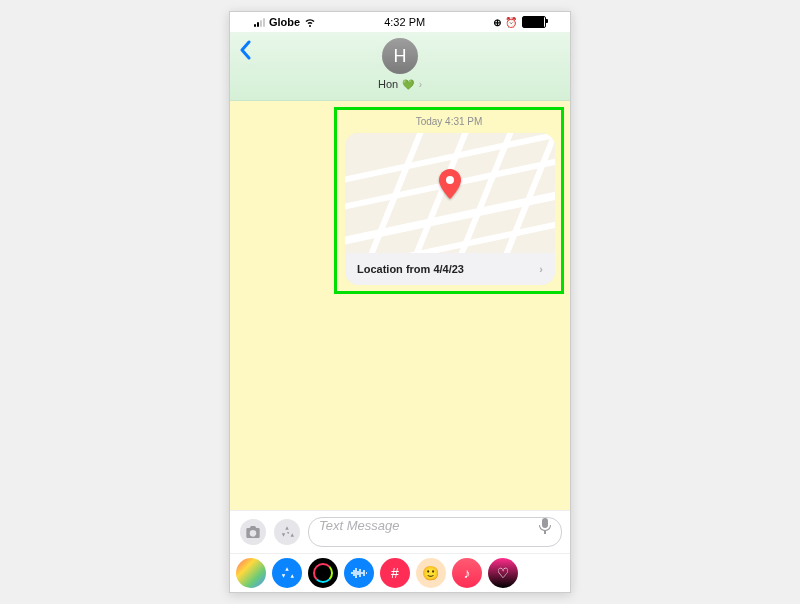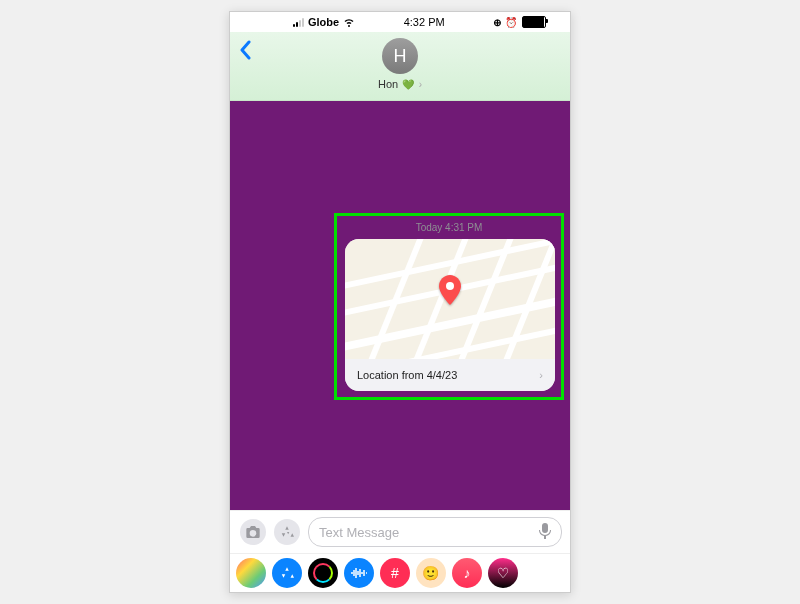--- a/index.html
+++ b/index.html
@@ -23,21 +23,20 @@
   }
   .status-bar {
     height: 20px;
     display: flex;
     align-items: center;
     justify-content: space-between;
     padding: 0 24px;
     font-size: 11px;
     font-weight: 600;
     background: #fff;
-    margin-left: 39px;
   }
   .status-left, .status-right {
     display: flex;
     align-items: center;
     gap: 4px;
   }
   .bars { display:flex; align-items:flex-end; gap:1px; }
   .bars span { width:2px; background:#000; display:inline-block; border-radius:1px;}
   .bars span:nth-child(1){height:3px}
   .bars span:nth-child(2){height:5px}
@@ -78,43 +77,44 @@
   }
   .contact-row{
     display:flex;align-items:center;justify-content:center;gap:4px;
     font-size:11px; color:#333;
   }
   .heart{color:#26c281;font-size:10px}
   .tiny-chevron{color:#aaa;font-size:10px}
 
   .conversation{
     flex:1;
-    background:#701a75;
+    background:#fef9c3;
     display:flex;
     flex-direction:column;
-    justify-content:center;
+    justify-content:flex-start;
     padding:6px 6px 4px 6px;
     position:relative;
   }
   .highlight-box{
     border:3px solid #00e000;
     padding:6px;
     margin-left:auto;
     width: 230px;
     box-sizing:border-box;
   }
   .timestamp{
     text-align:center;
     font-size:10px;
     color:#8e8e93;
     margin-bottom:6px;
   }
   .bubble-wrap{
     display:flex;
     justify-content:flex-end;
+    font-weight:bold;
   }
   .location-card{
     width: 210px;
     border-radius:14px;
     overflow:hidden;
     background:#e7e7ea;
     position:relative;
   }
   .map{
     height:120px;
@@ -161,26 +161,27 @@
     width:26px;height:26px;border-radius:50%;
     background:#e5e5ea;color:#9a9a9f;
     display:flex;align-items:center;justify-content:center;
     font-size:14px;
   }
   .compose-field{
     flex:1;
     height:28px;
     border:1px solid #d0d0d5;
     border-radius:14px;
-    display:flex;align-items:center;
+    display:flex;align-items:flex-start;
     padding:0 10px;
     font-size:13px;
     color:#b0b0b5;
     justify-content:space-between;
     background:#fff;
+    font-style:italic;
   }
   .mic{color:#9a9a9f;font-size:14px}
 
   .dock{
     height:38px;
     background:#fff;
     border-top:1px solid #eee;
     display:flex;
     align-items:center;
     justify-content:flex-start;

